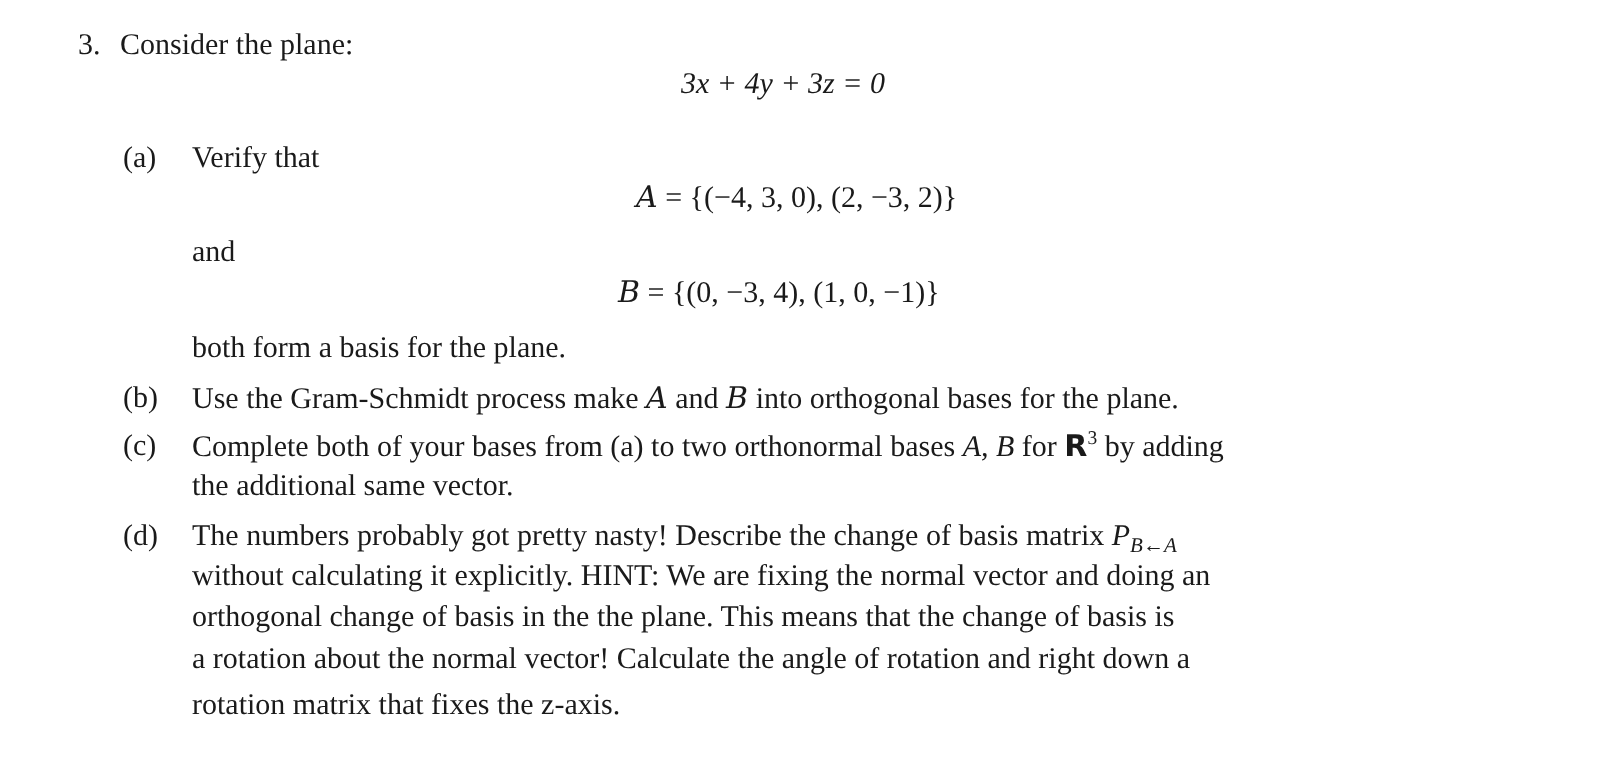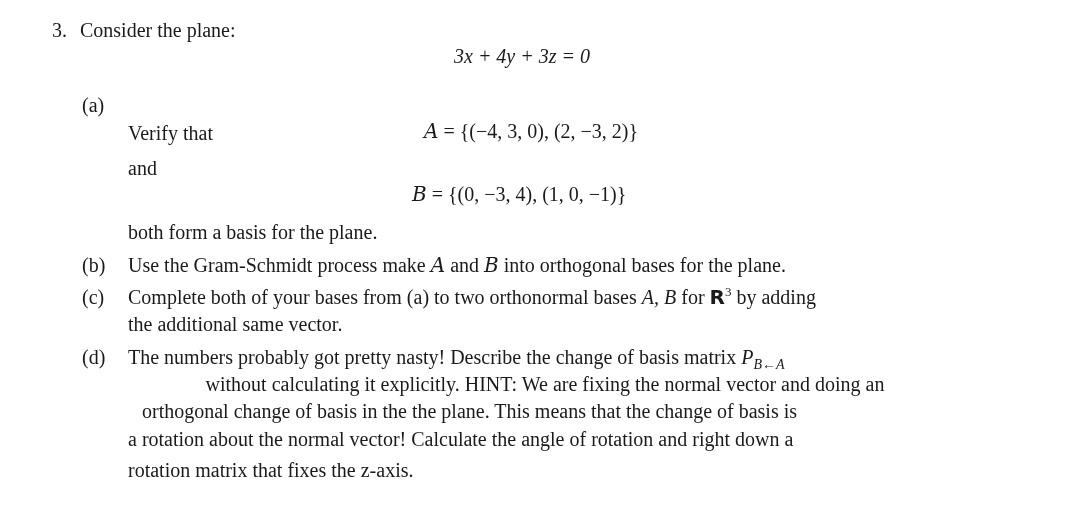--- a/index.html
+++ b/index.html
@@ -18,21 +18,21 @@
   .line { position: absolute; left: 128px; width: 834px; font-family: "Liberation Serif", "DejaVu Serif", serif; font-size: 20px; line-height: 1; white-space: nowrap; }
 </style>
 </head>
 <body>
 
 <span class="t" style="left:52px; top:20px;">3.</span>
 <span class="t" style="left:80px; top:20px;">Consider the plane:</span>
 <span class="t math it" style="left:440px; top:46px;margin-left:14px;">3x + 4y + 3z = 0</span>
 
 <span class="t" style="left:82px; top:95px;">(a)</span>
-<span class="t" style="left:128px; top:95px;margin-top:28px;">Verify that</span>
+<span class="t" style="left:128px; top:95px;">Verify that</span>
 <span class="t" style="left:424px; top:121px;">
   <span class="cal">A</span>
   <span class="math">= {(−4, 3, 0), (2, −3, 2)}</span>
 </span>
 <span class="t" style="left:128px; top:158px;">and</span>
 <span class="t" style="left:412px; top:184px;">
   <span class="cal">B</span>
   <span class="math">= {(0, −3, 4), (1, 0, −1)}</span>
 </span>
 <span class="t" style="left:128px; top:222px;">both form a basis for the plane.</span>
@@ -54,16 +54,16 @@
   <span class="bb">R</span><sup>3</sup>
   <span>by adding</span>
 </div>
 <div class="line" style="top:314px;">the additional same vector.</div>
 
 <span class="t" style="left:82px; top:347px;">(d)</span>
 <div class="line" style="top:347px;">
   <span>The numbers probably got pretty nasty!  Describe the change of basis matrix</span>
   <span class="it">P</span><sub class="s">B←A</sub>
 </div>
-<div class="line" style="top:374px;text-align:center;">without calculating it explicitly.  HINT: We are fixing the normal vector and doing an</div>
-<div class="line" style="top:401px;margin-left:14px;">orthogonal change of basis in the the plane.  This means that the change of basis is</div>
+<div class="line" style="top:374px;">without calculating it explicitly.  HINT: We are fixing the normal vector and doing an</div>
+<div class="line" style="top:401px;">orthogonal change of basis in the the plane.  This means that the change of basis is</div>
 <div class="line" style="top:429px;">a rotation about the normal vector!  Calculate the angle of rotation and right down a</div>
 <div class="line" style="top:460px;">rotation matrix that fixes the z-axis.</div>
 
 </body></html>

